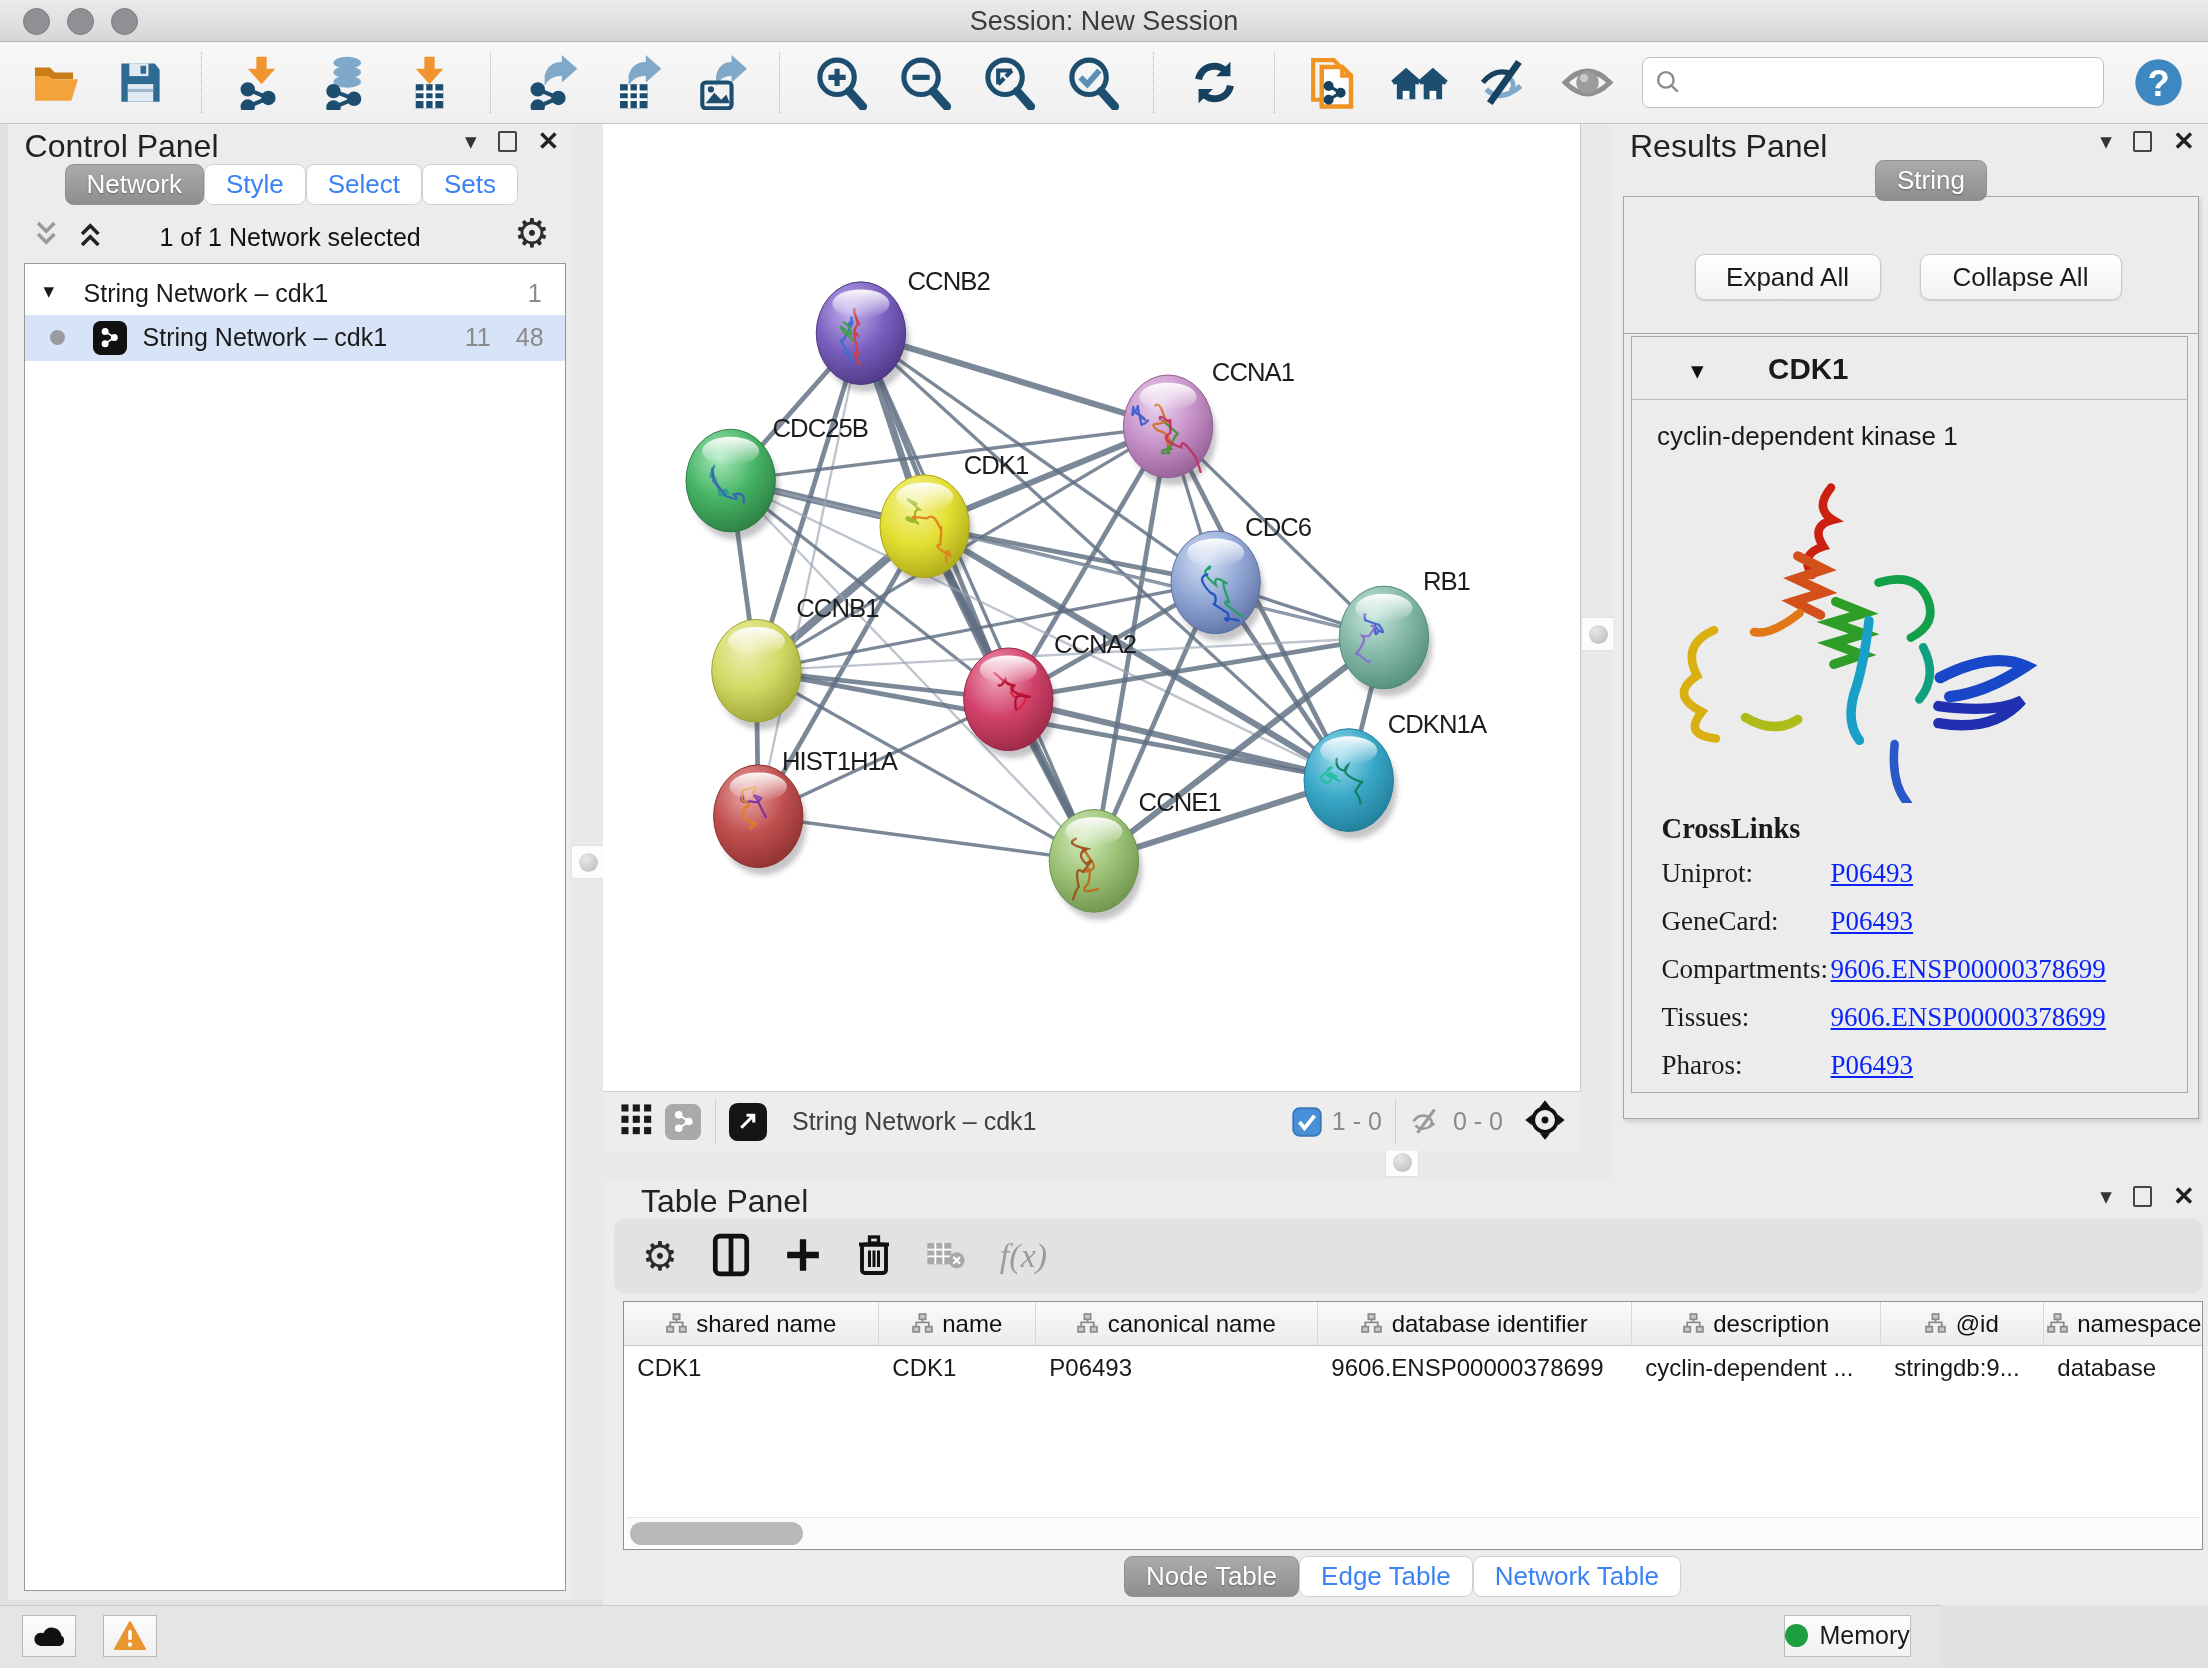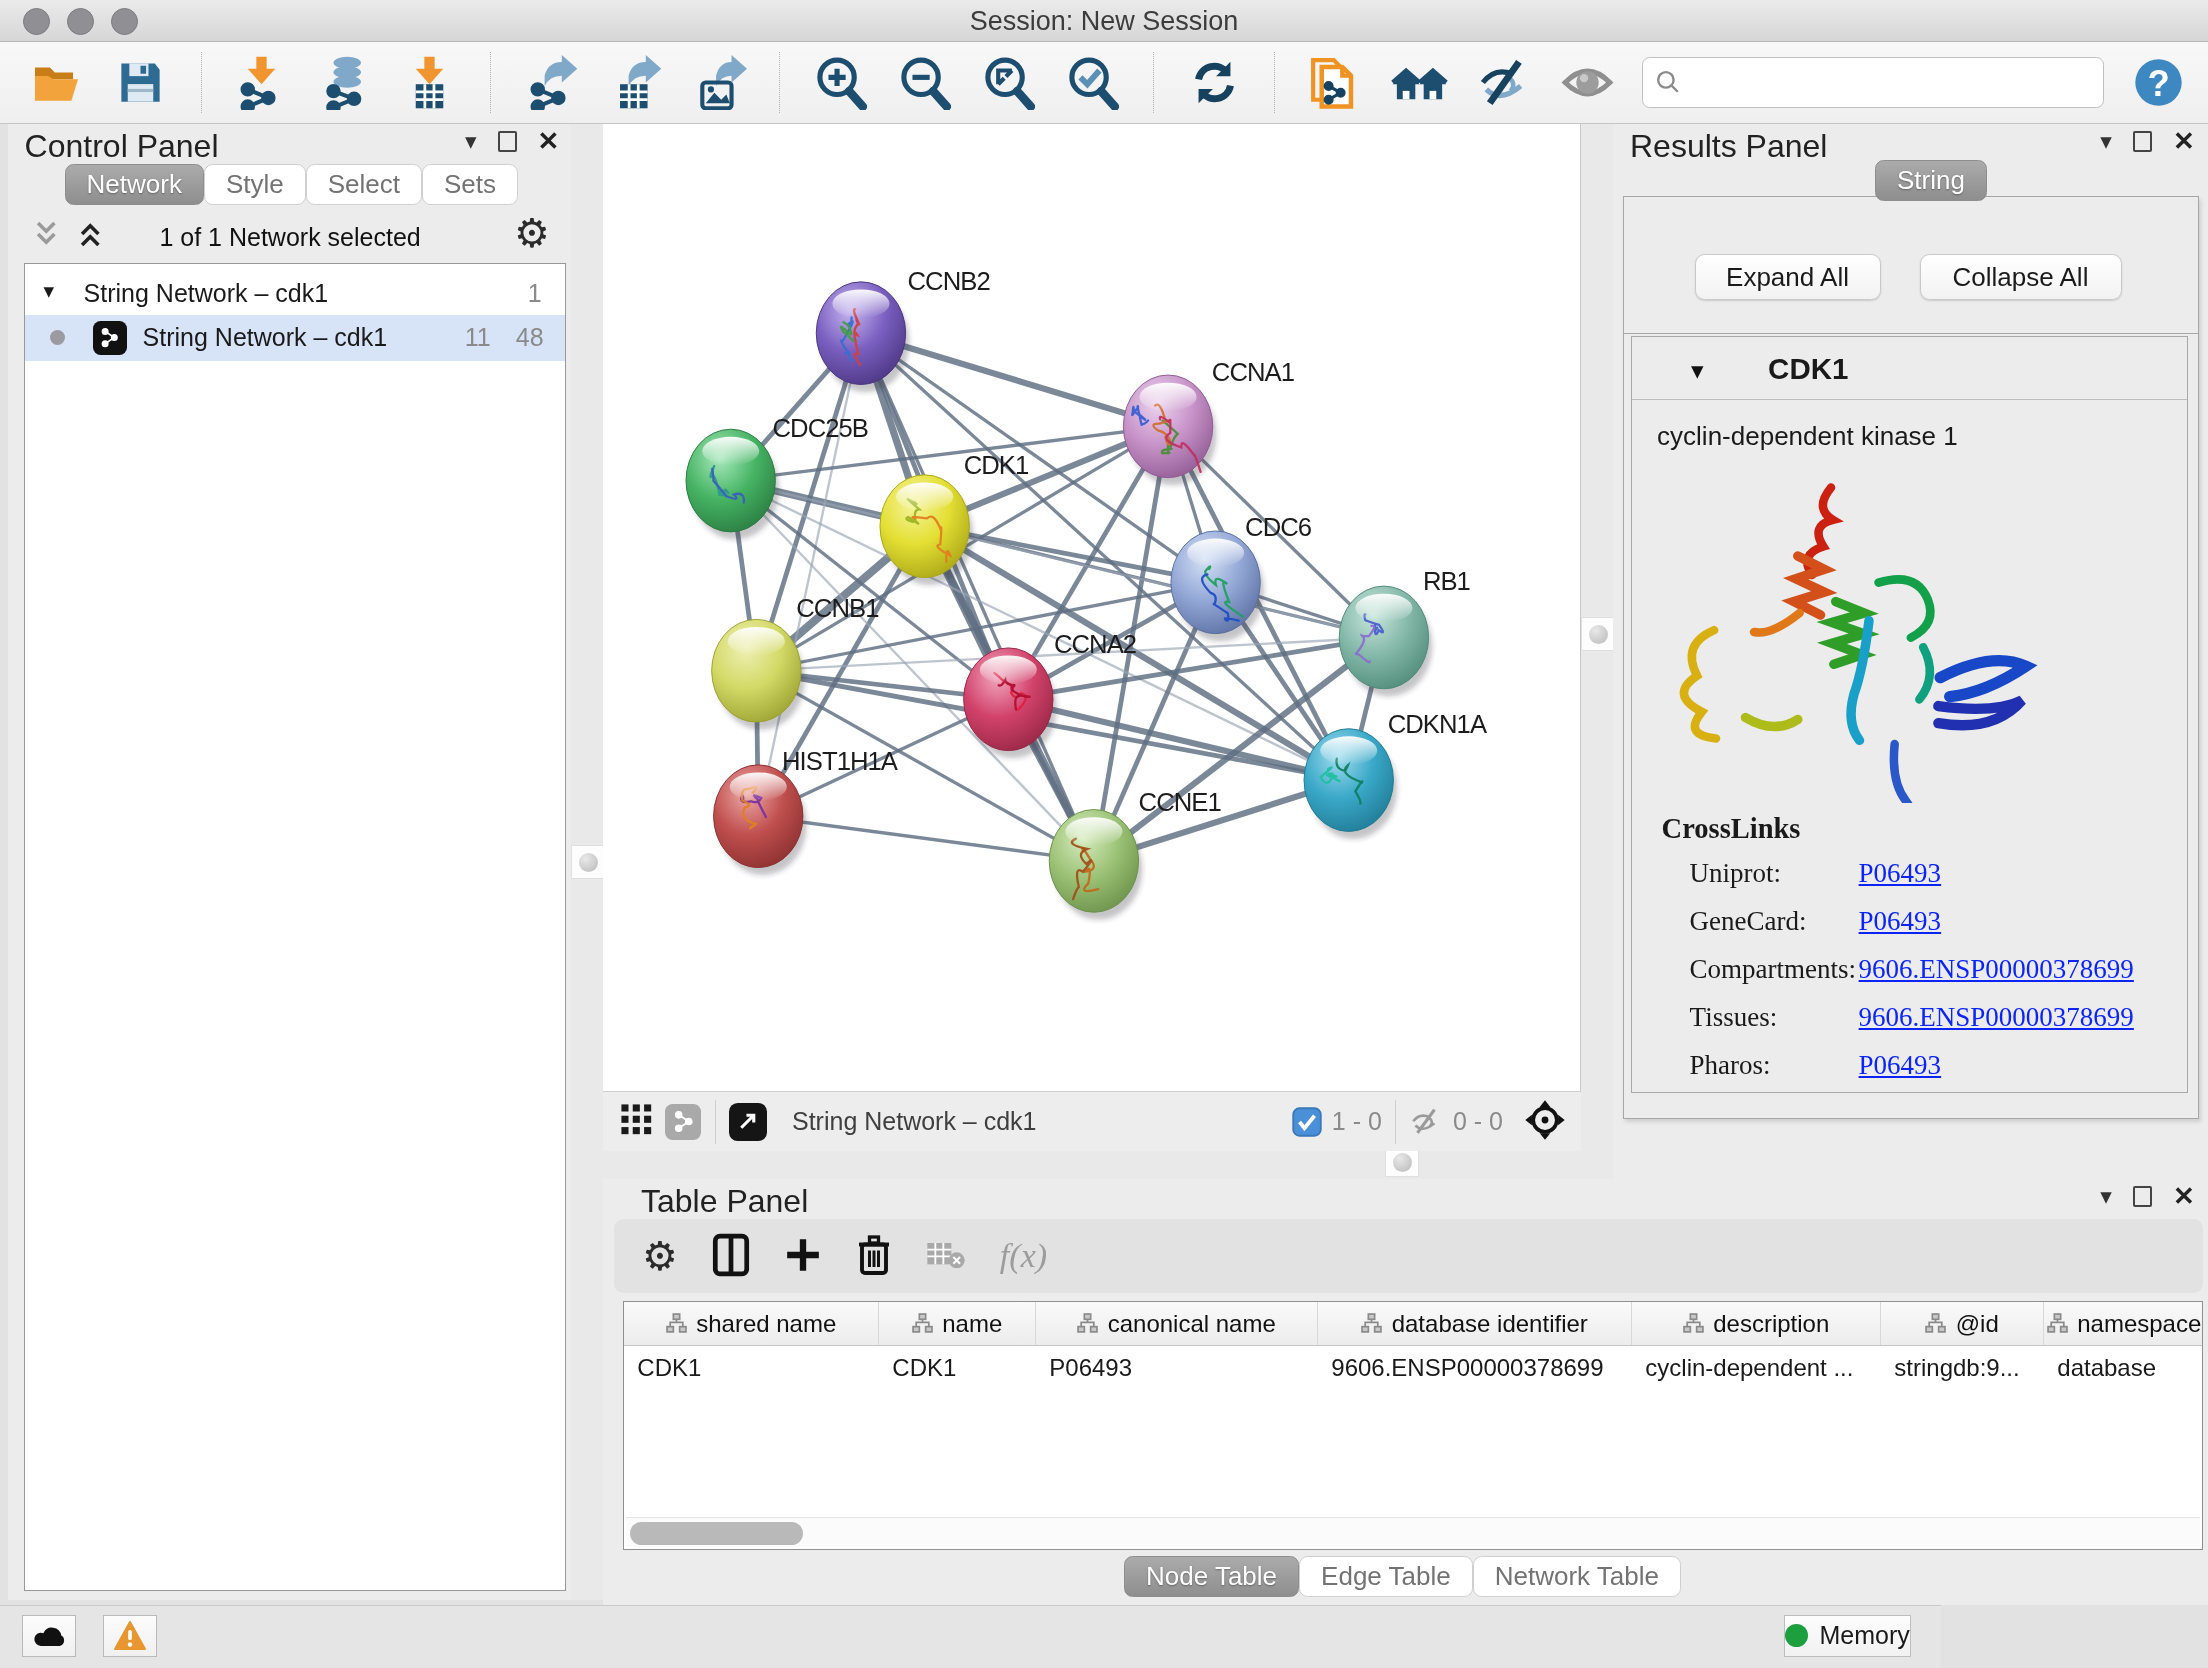--- a/index.html
+++ b/index.html
@@ -23,21 +23,21 @@
 
   
   .panelhead { position:absolute; left:0; right:0; top:0; height:38px; }
   .panelhead .ptitle { position:absolute; left:17px; top:3.8px; font-size:32px; color:#222; }
   .phicons { position:absolute; right:13.3px; top:3.8px; display:flex; gap:21px; align-items:center; }
   .tri { font-size:23px; color:#333; line-height:27px; }
   .floatbox { width:19px; height:21px; border:2.9px solid #444; border-radius:1.9px; }
   .closex { font-size:26px; font-weight:bold; color:#222; line-height:27px; }
 
   .tab { display:inline-block; border-radius:8.6px; font-size:26px; text-align:center;
-    padding:3.8px 21px; background:#fff; border:1px solid #cfcfcf; color:#737373; }
+    padding:3.8px 21px; background:#fff; border:1px solid #cfcfcf; color:#3b82f6; }
   .tab.sel { background:linear-gradient(#ababab,#8e8e8e); color:#fff; text-shadow:0 1px 1.9px rgba(0,0,0,.35); border-color:#8e8e8e;text-align:right; }
 
   
   .control-panel { position:absolute; left:7.6px; top:124px; width:565px; height:1476px; background:#ececec; }
   .cp-tabs { position:absolute; left:57px; top:40px; display:flex; }
   .cp-ctl { position:absolute; left:9.5px; top:91px; width:546px; height:44px; }
   .chev { position:absolute; top:3.8px; }
   .cp-summary { position:absolute; left:0; right:0; top:7.6px; text-align:center; font-size:25px; color:#111; }
   .gearchar { font-size:40px; color:#2b2b2b; line-height:40px; }
   .cp-list { position:absolute; left:16px; top:139px; width:542px; height:1328px; background:#fff; border:1.9px solid #989898; }
@@ -76,21 +76,21 @@
   .rp-btn { position:absolute; top:57px; height:46px; background:linear-gradient(#ffffff,#f2f2f2); border:1px solid #c9c9c9;
     border-radius:9.5px; font-size:26px; text-align:center; line-height:44px; box-shadow:0 1px 1.9px rgba(0,0,0,.15); }
   .rp-inner { position:absolute; left:7.6px; top:139px; width:557px; height:757px; background:#ececec; border:1.9px solid #a8a8a8; }
   .rp-gene-row { position:absolute; left:0; top:0; width:100%; height:63px; border-bottom:1.9px solid #bdbdbd; }
   .rp-gene { position:absolute; left:136px; top:15px; font-size:29.5px; font-weight:bold; }
   .rp-tri { position:absolute; left:59px; top:19px; font-size:25px; color:#111; }
   .rp-desc { position:absolute; left:25px; top:84px; font-size:26px; }
   .crosslinks { position:absolute; left:29.5px; top:476px; font-family:"Liberation Serif", serif; }
   .cl-title { font-size:28.5px; font-weight:bold; margin-bottom:13.3px; }
   .cl-row { display:flex; font-size:27px; margin-bottom:17px; }
-  .cl-label { width:169px; flex:none;margin-left:28px; }
+  .cl-label { width:169px; flex:none; }
   .cl-link { color:#0b24fb; text-decoration:underline; }
 
   
   .table-panel { position:absolute; left:603px; top:1179px; width:1605px; height:426px; background:#ececec; }
   .tp-toolbar { position:absolute; left:10.5px; top:40px; width:1589px; height:74px; background:#e2e2e2; border-radius:9.5px;
     display:flex; align-items:center; padding-left:28.5px; gap:34px; }
   .tp-table { position:absolute; left:20px; top:122px; width:1580px; height:249px; background:#fff; border:1.9px solid #8f8f8f; }
   .thead { display:flex; height:44px; background:linear-gradient(#fafafa,#ececec); border-bottom:1.9px solid #c6c6c6; }
   .th { display:flex; align-items:center; justify-content:center; gap:9.5px; font-size:24px; color:#111;
     border-right:1px solid #d8d8d8; overflow:hidden; white-space:nowrap; flex:none; }

